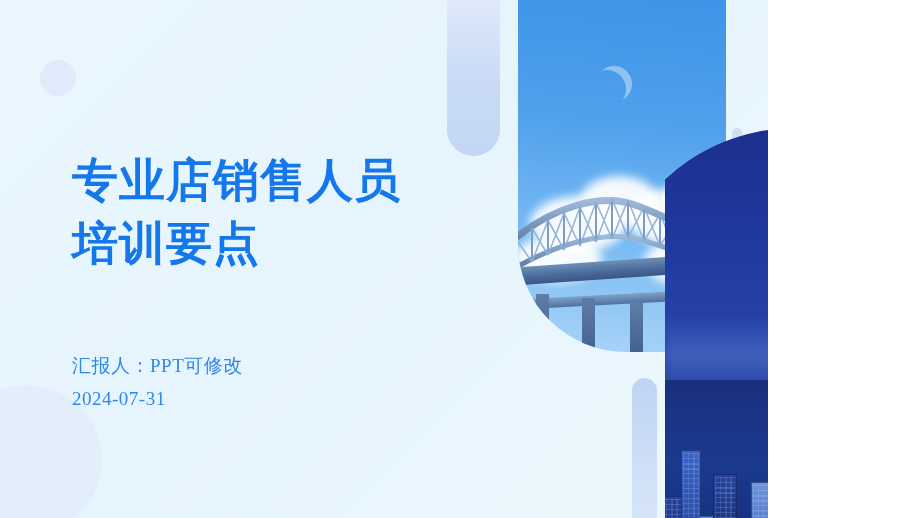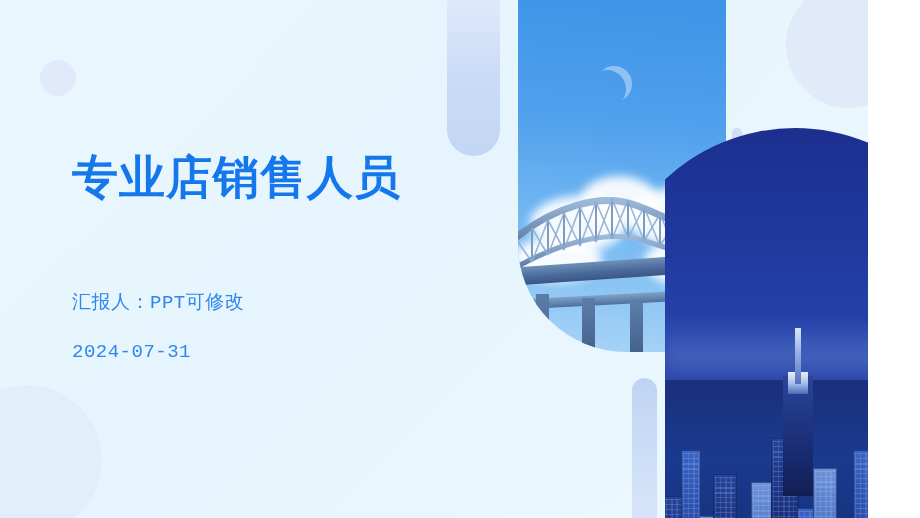--- a/index.html
+++ b/index.html
@@ -2,25 +2,25 @@
 <html><head>
 <meta charset="utf-8">
 <style>
   html, body {
     margin: 0;
     padding: 0;
     background: #ffffff;
   }
   .slide {
     position: relative;
-    width: 868px;
+    width: 768px;
     height: 518px;
     overflow: hidden;
     background: linear-gradient(135deg, #eaf7fe 0%, #e6f4fd 45%, #edf9fe 100%);
-    font-family: Liberation Mono, monospace;
+    font-family: Liberation Serif, serif;
   }
 
   
   .deco-circle-tl {
     position: absolute;
     left: 40px; top: 60px;
     width: 36px; height: 36px;
     border-radius: 50%;
     background: #dfe7fa;
     opacity: .85;
@@ -216,21 +216,20 @@
     white-space: nowrap;
   }
   .subtitle-wrap {
     margin-top: 74px;
   }
   .subtitle-line {
     color: #2e86ef;
     font-size: 19px;
     line-height: 1.75;
     letter-spacing: .5px;
-    margin-top: 16px;
   }
 </style>
 </head>
 <body>
 
 <div class="slide">
 
   <div class="deco-circle-tl"></div>
   <div class="deco-circle-bl"></div>
   <div class="deco-circle-tr"></div>
@@ -339,19 +338,20 @@
           <div class="empire-top"></div>
         </div>
       </div>
     </div>
   </div>
 
   <div class="deco-capsule-bottom"></div>
 
   <div class="text-block">
     <h1 class="title">专业店销售人员</h1>
+    <h1 class="title">培训要点</h1>
     <div class="subtitle-wrap">
       <div class="subtitle-line">汇报人：PPT可修改</div>
       <div class="subtitle-line">2024-07-31</div>
     </div>
   </div>
 
 </div>
 
 </body></html>

